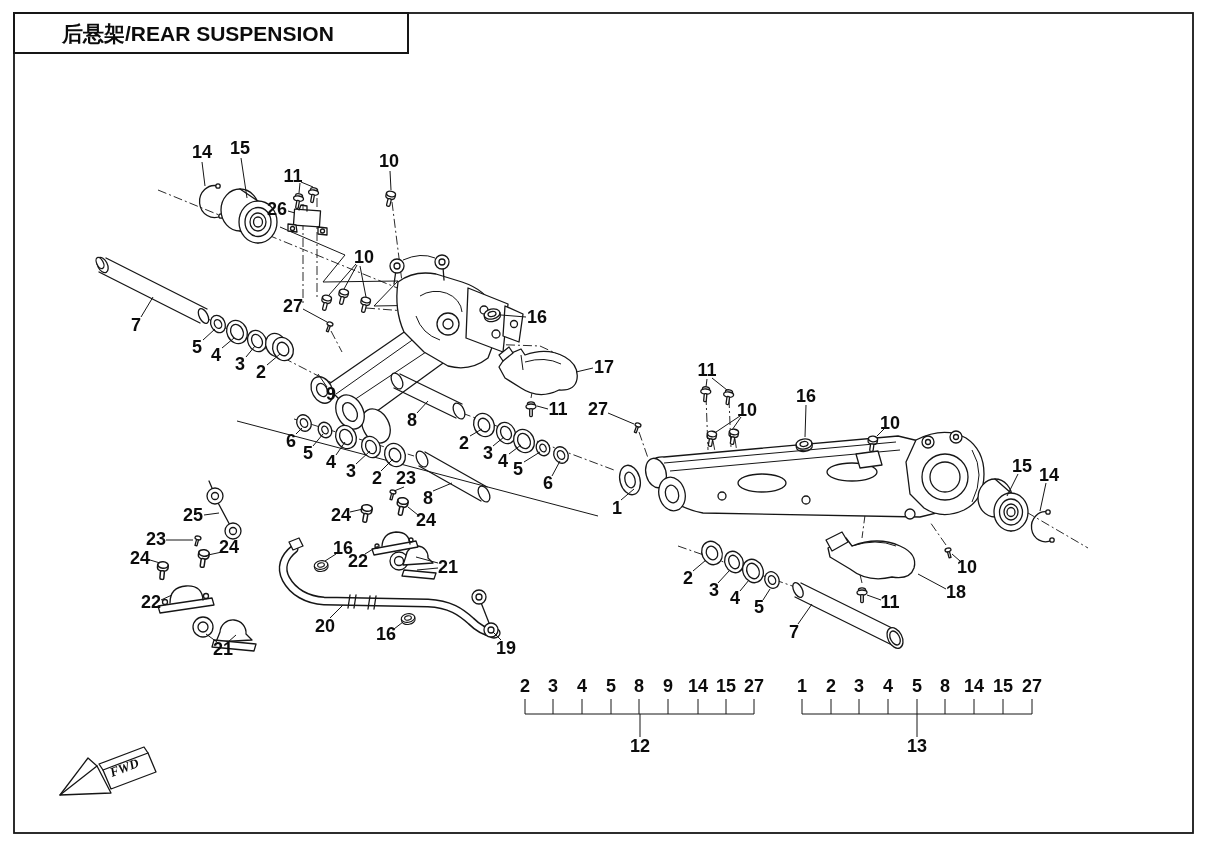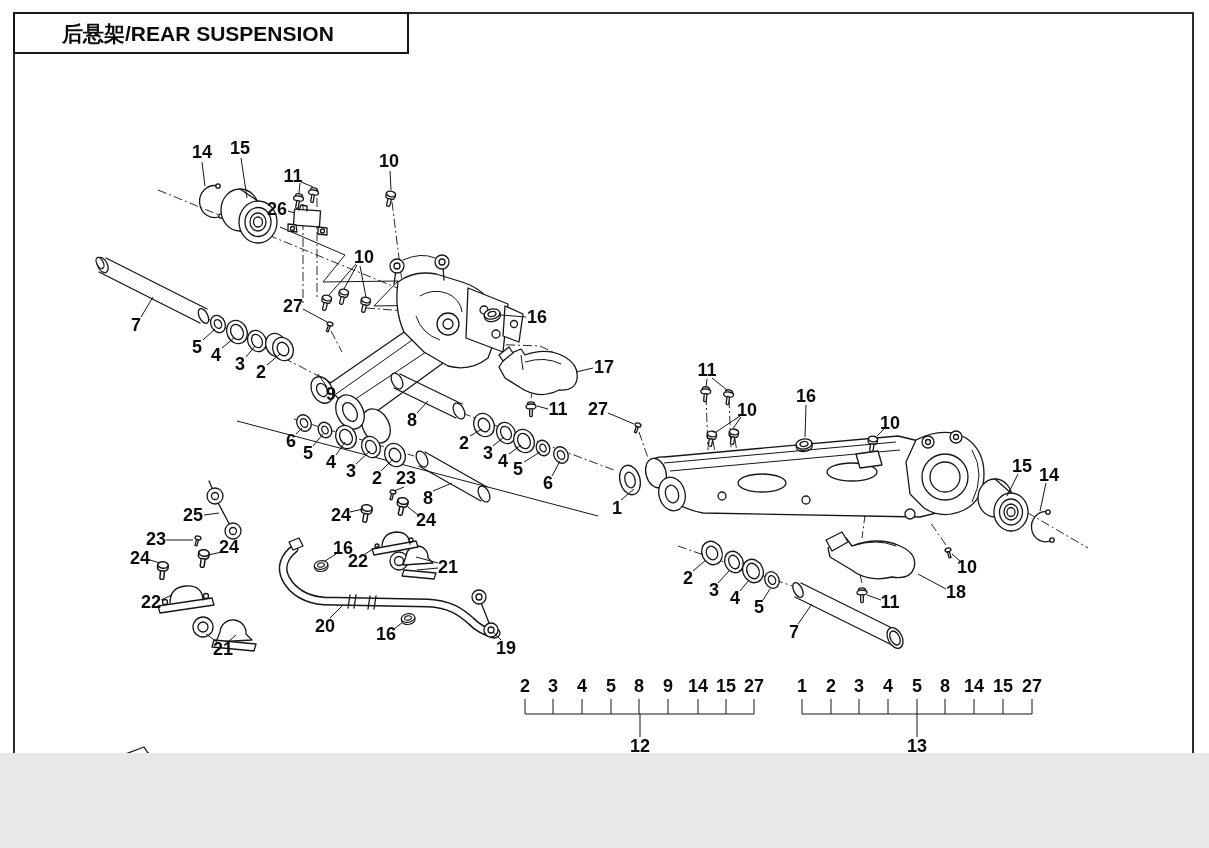--- a/index.html
+++ b/index.html
@@ -1,16 +1,16 @@
 <!DOCTYPE html>
 <html><head>
 <meta charset="utf-8">
 <style>
   html,body{margin:0;padding:0;background:#e8e8e8;}
-  #page{position:relative;width:1209px;height:753px;background:#ffffff;overflow:hidden;
+  #page{position:relative;width:1209px;height:848px;background:#ffffff;overflow:hidden;
         font-family:"Liberation Sans", sans-serif;}
   #art{position:absolute;left:0;top:0;}
   .ink{stroke:#161616;fill:none;stroke-width:1.3;stroke-linecap:round;stroke-linejoin:round;}
   .inkw{stroke:#161616;fill:#ffffff;stroke-width:1.3;stroke-linejoin:round;}
   .thin{stroke:#161616;fill:none;stroke-width:1;}
   .ddl{stroke:#2a2a2a;fill:none;stroke-width:1;stroke-dasharray:9 3 2 3;}
   .leader{stroke:#161616;stroke-width:1;}
   .callout{font:bold 18px "Liberation Sans",sans-serif;fill:#0c0c0c;}
   .legendnum{font:bold 18px "Liberation Sans",sans-serif;fill:#0c0c0c;}
   .titletext{font:bold 21px "Liberation Sans",sans-serif;fill:#0c0c0c;}

